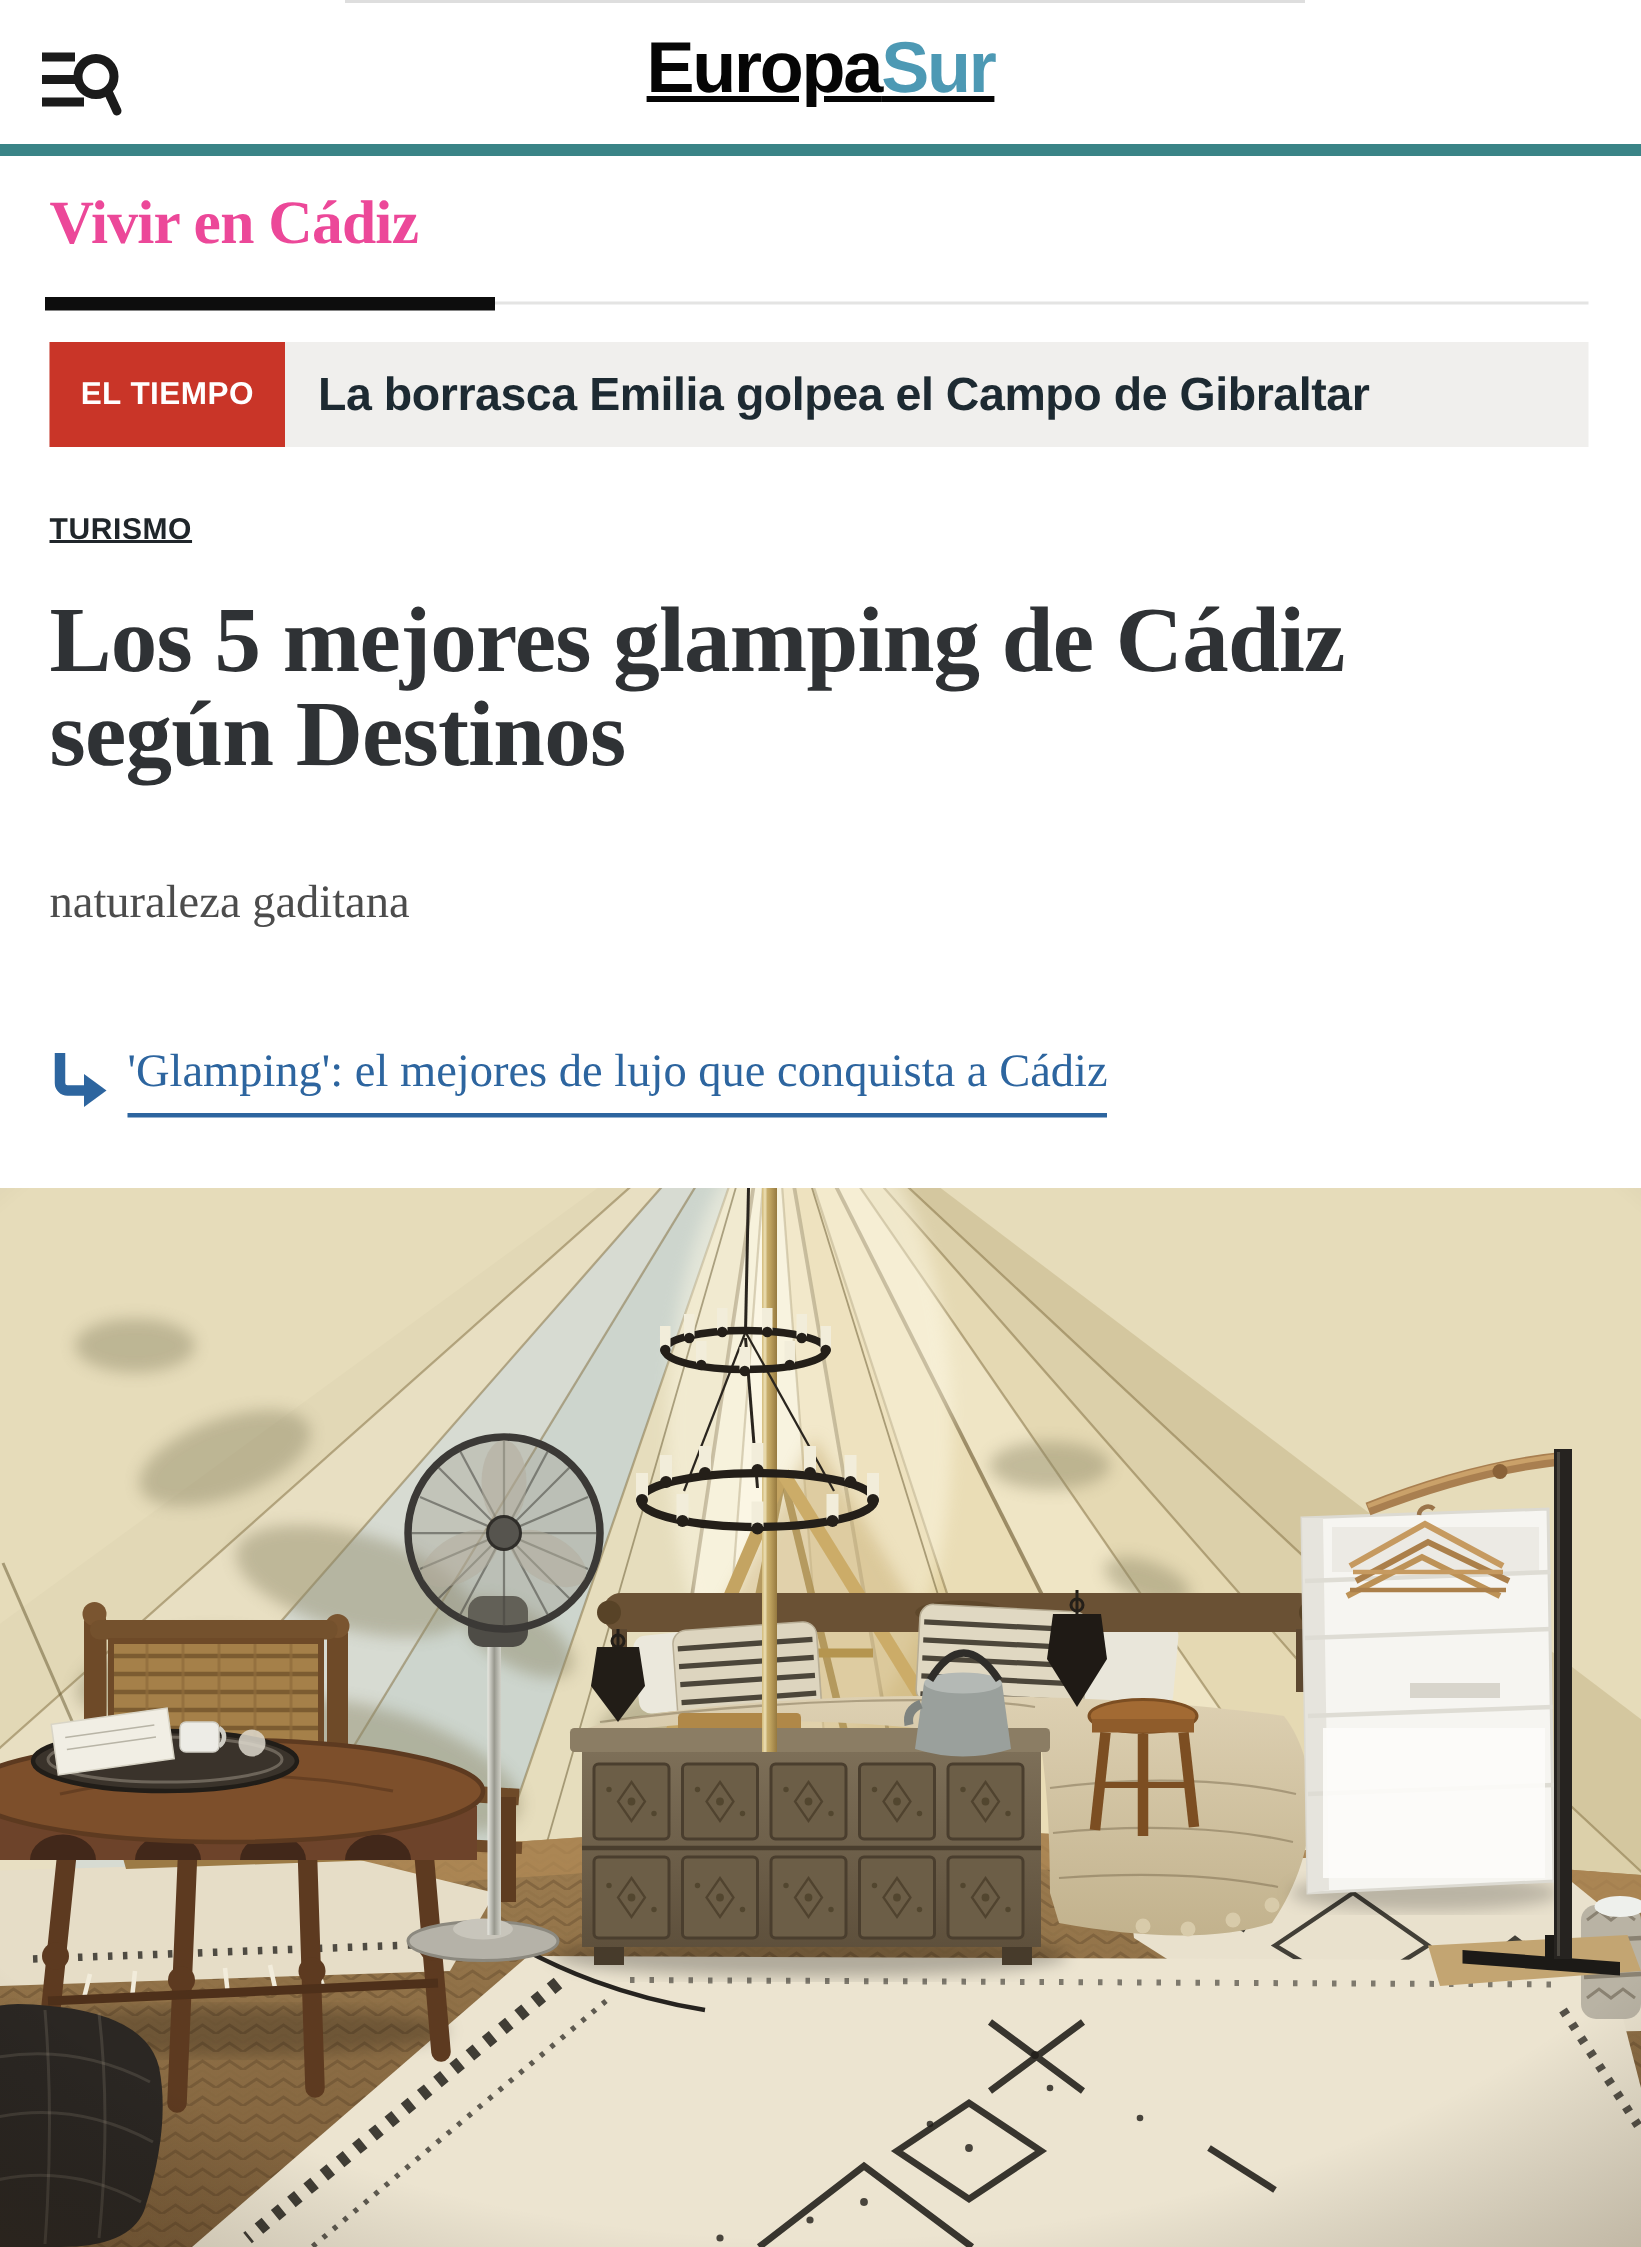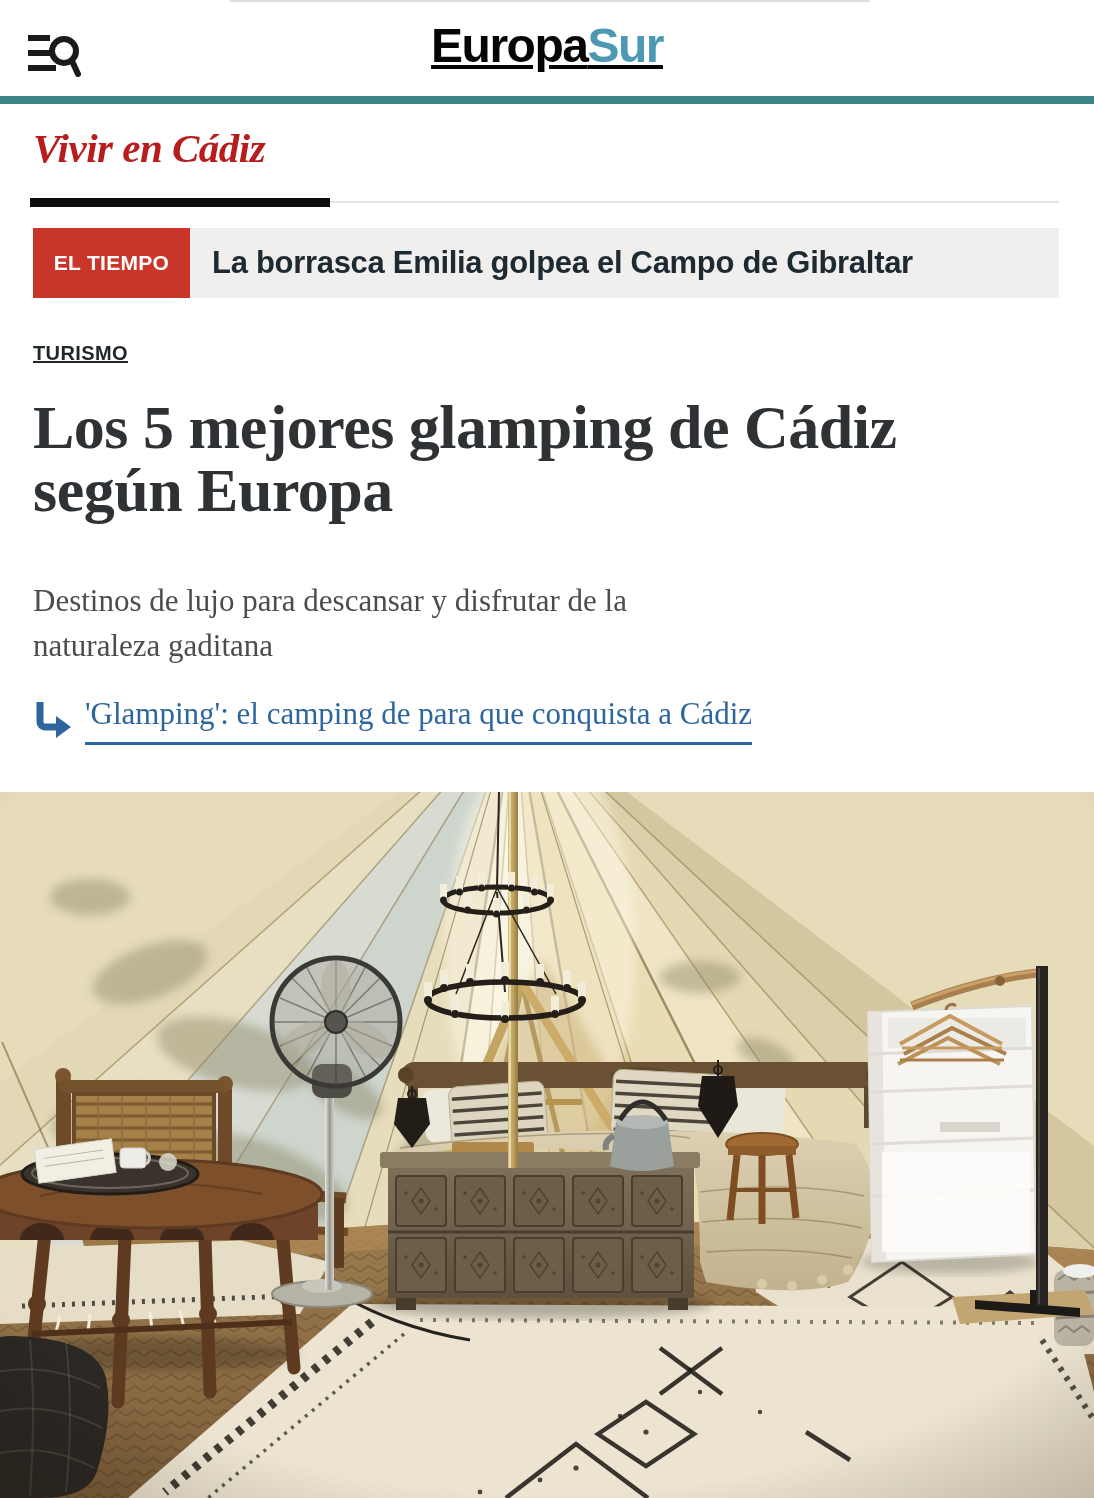--- a/index.html
+++ b/index.html
@@ -7,21 +7,21 @@
   .page{position:relative;width:1094px;height:1498px;background:#fff;}
 
   
   .top-hairline{position:absolute;left:230px;top:0;width:640px;height:2px;background:#dedede;}
   .menu-search-btn{position:absolute;left:24px;top:28px;width:60px;height:56px;background:none;border:none;cursor:pointer;padding:0;}
   .logo{position:absolute;left:0;top:20px;width:100%;text-align:center;font-size:48px;font-weight:700;letter-spacing:-1.5px;color:#050505;line-height:1.1;}
   .logo .accent{color:#4d99b4;}
   .teal-bar{position:absolute;left:0;top:96px;width:1094px;height:8px;background:#3a8487;}
 
   
-  .section-title{position:absolute;left:33px;top:124px;font-family:"Liberation Serif",serif;font-weight:700;font-size:41px;letter-spacing:-0.5px;color:#b91c1c;text-decoration:none;font-style:italic;}
+  .section-title{position:absolute;left:33px;top:124px;font-family:"Liberation Serif",serif;font-weight:700;font-size:41px;letter-spacing:-0.5px;color:#ec4899;text-decoration:none;}
   .section-rule-grey{position:absolute;left:33px;top:201px;width:1026px;height:2px;background:#e4e4e3;}
   .section-rule-black{position:absolute;left:30px;top:198px;width:300px;height:9px;background:#0d0d0d;}
 
   
   .ticker{position:absolute;left:33px;top:228px;width:1026px;height:70px;display:flex;align-items:stretch;background:#f0efed;text-decoration:none;}
   .ticker-badge{width:157px;flex:0 0 157px;background:#c93528;color:#fff;display:flex;align-items:center;justify-content:center;font-size:21px;font-weight:700;letter-spacing:.3px;text-align:center;}
   .ticker-text{display:flex;align-items:center;padding-left:22px;font-size:31px;font-weight:700;color:#1d2a32;letter-spacing:-0.3px;}
 
   
   .kicker{position:absolute;left:33px;top:342px;font-size:20px;font-weight:700;letter-spacing:.4px;color:#20262a;text-decoration:underline;}
@@ -66,36 +66,35 @@
 
   <a class="ticker" href="#">
     <span class="ticker-badge">EL TIEMPO</span>
     <span class="ticker-text">La borrasca Emilia golpea el Campo de Gibraltar</span>
   </a>
 
   <div class="kicker">TURISMO</div>
 
   <h1 class="headline" style="margin:0;">
     <div>Los 5 mejores glamping de Cádiz</div>
-    <div>según Europa</div>
+    <div>según Destinos</div>
   </h1>
 
   <div class="subtitle">
-    <div>Destinos de lujo para descansar y disfrutar de la</div>
     <div>naturaleza gaditana</div>
   </div>
 
   <div class="related">
     <span class="arrow">
       <svg width="40" height="44" viewBox="0 0 40 44">
         <path d="M7 2 V22 a5 5 0 0 0 5 5 h11" fill="none" stroke="#2d659f" stroke-width="7"></path>
         <polygon points="23,16 23,38 38,27" fill="#2d659f"></polygon>
       </svg>
     </span>
-    <a href="#">'Glamping': el camping de para que conquista a Cádiz</a>
+    <a href="#">'Glamping': el mejores de lujo que conquista a Cádiz</a>
   </div>
 
   <figure class="photo" style="margin:0;">
     <svg width="1094" height="706" viewBox="0 0 1094 706">
       <defs>
         <linearGradient id="floorG" x1="0" y1="0" x2="0" y2="1">
           <stop offset="0" stop-color="#9d7d50"></stop>
             <stop offset="1" stop-color="#7c5e3a"></stop>
         </linearGradient>
         <linearGradient id="blanketG" x1="0" y1="0" x2="0" y2="1">

